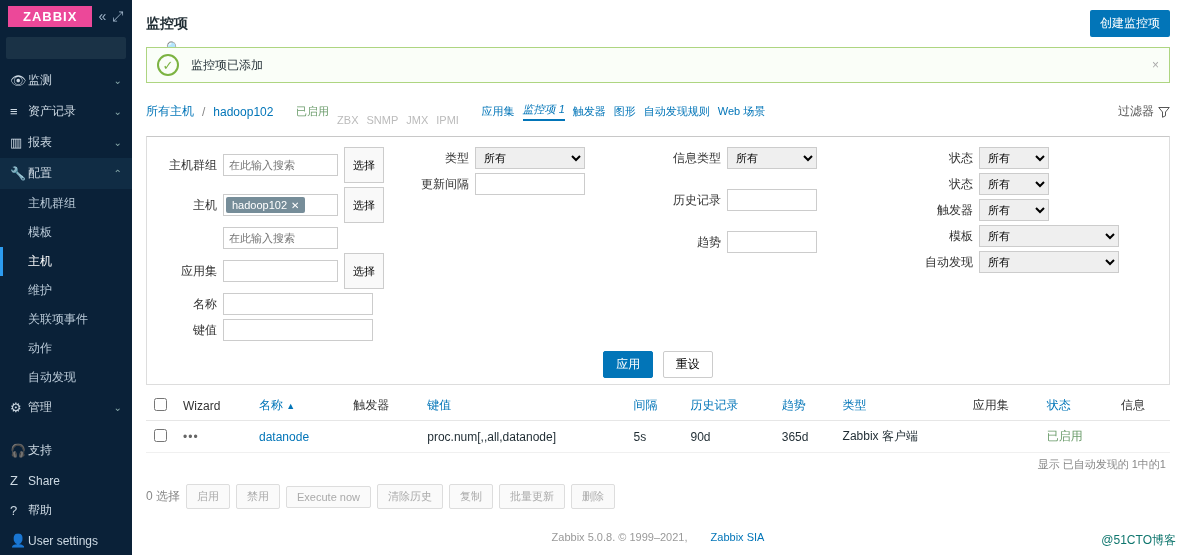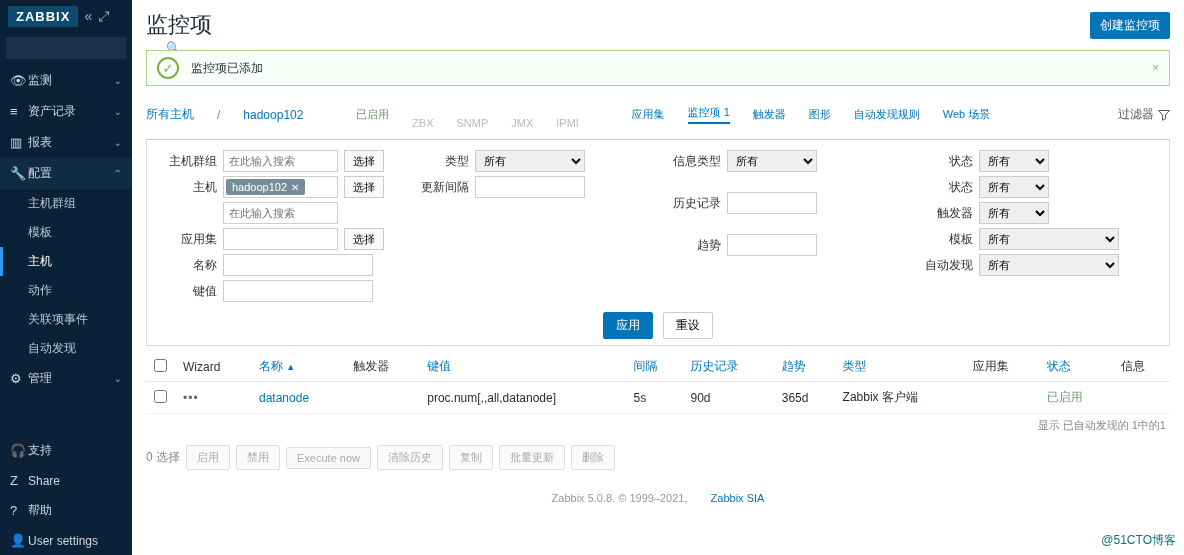--- a/index.html
+++ b/index.html
@@ -1,53 +1,53 @@
 <!DOCTYPE html>
 <html><head>
 <meta charset="utf-8">
 <style>
 * { margin:0; padding:0; box-sizing:border-box; font-family:Arial,"Microsoft YaHei",sans-serif; }
 body { font-size:12px; color:#1f2c33; background:#fff; }
 .app { display:flex; height:555px; width:1184px; overflow:hidden; position:relative; }
 .sidebar { width:132px; background:#0a2138; color:#fff; flex-shrink:0; display:flex; flex-direction:column; }
 .sb-top { display:flex; align-items:center; padding:6px 8px; gap:6px; }
-.logo { background:#0c4a6e; color:#fff; font-weight:700; letter-spacing:1px; padding:3px 8px; font-size:13px; }
+.logo { background:#ec4899; color:#fff; font-weight:700; letter-spacing:1px; padding:3px 15px; font-size:13px; }
 .sb-icons { color:#9fb4c9; display:flex; gap:6px; font-size:14px; }
 .sb-search { margin:4px 6px 6px; display:flex; background:#1a3246; border-radius:2px; }
 .sb-search input { flex:1; background:transparent; border:0; color:#cde; padding:4px 6px; font-size:11px; outline:none; }
 .sb-search .mag { padding:4px 6px; color:#9fb4c9; }
 .nav-group { display:flex; align-items:center; padding:7px 10px; color:#cdd9e3; cursor:pointer; }
 .nav-group .ico { width:18px; font-size:13px; }
 .nav-group .lbl { flex:1; font-size:12px; }
 .nav-group .chev { font-size:10px; color:#8aa; }
 .nav-sub { padding:6px 10px 6px 28px; color:#b8c8d6; cursor:pointer; font-size:12px; }
 .nav-sub.active { background:#0a2138; border-left:3px solid #2d9cf0; padding-left:25px; color:#fff; }
 .sidebar-bottom { margin-top:auto; }
 .main { flex:1; display:flex; flex-direction:column; overflow:hidden; }
 .header { display:flex; align-items:center; padding:10px 14px 6px; }
-.header h1 { font-size:22px; font-weight:400; flex:1; }
+.header h1 { font-size:14px; font-weight:700; flex:1; }
 .btn-primary { background:#0275b8; color:#fff; border:0; padding:5px 10px; font-size:12px; cursor:pointer; border-radius:2px; }
 .msg { margin:4px 14px 10px; border:1px solid #aed581; background:#fafef8; display:flex; align-items:center; padding:6px 10px; position:relative; }
 .msg .check { width:22px; height:22px; border:2px solid #7cb342; border-radius:50%; display:flex; align-items:center; justify-content:center; color:#7cb342; margin-right:12px; font-size:13px; }
 .msg .close { position:absolute; right:10px; color:#aaa; cursor:pointer; }
-.crumbs { padding:4px 14px 8px; display:flex; align-items:center; gap:23px; font-size:12px; flex-wrap:wrap; }
+.crumbs { padding:4px 14px 8px; display:flex; align-items:center; gap:8px; font-size:12px; flex-wrap:wrap; }
 .crumbs a { color:#0275b8; text-decoration:none; }
 .crumbs .sep { color:#888; }
 .crumbs .sm { color:#555; font-size:11px; }
 .crumbs .sm.en { color:#6b9c6b; }
 .crumbs .sm.dim { color:#bbb;margin-top:17px; }
 .crumbs .sm.lnk { color:#0275b8; cursor:pointer; }
-.crumbs .sm.cur { color:#0275b8; border-bottom:2px solid #0275b8; padding-bottom:2px; }
+.crumbs .sm.cur { color:#0275b8; border-bottom:2px solid #0275b8; padding-bottom:2px;font-style:italic; }
 .flt-toggle { margin-left:auto; color:#555; display:flex; align-items:center; gap:4px; cursor:pointer; }
 .filter { margin:2px 14px 6px; border:1px solid #ddd; border-top:1px solid #c8c8c8; padding:10px 14px 6px; display:grid; grid-template-columns:repeat(4,1fr); gap:4px 14px; font-size:12px; }
 .frow { display:flex; align-items:center; gap:6px; }
 .frow label { width:56px; text-align:right; color:#333; }
 .frow input[type=text] { border:1px solid #ccc; padding:3px 5px; font-size:11px; width:115px; height:22px; }
 .frow select { border:1px solid #ccc; padding:2px 4px; font-size:11px; height:22px; }
-.frow .sel-btn { border:1px solid #ccc; background:#f9f9f9; padding:3px 8px; font-size:11px; cursor:pointer; height:22px; }
+.frow .sel-btn { border:1px solid #ccc; background:#f9f9f9; padding:3px 8px; font-size:11px; cursor:pointer; height:36px; }
 .tag { background:#768d99; color:#fff; padding:2px 6px; font-size:11px; border-radius:2px; display:inline-flex; align-items:center; gap:4px; }
 .tag .x { cursor:pointer; font-size:10px; }
 .filter-actions { grid-column:1/-1; text-align:center; padding-top:6px; }
 .filter-actions button { margin:0 3px; padding:4px 12px; font-size:12px; border:1px solid #ccc; background:#fff; cursor:pointer; border-radius:2px; }
 .filter-actions .apply { background:#0275b8; color:#fff; border-color:#0275b8; }
 .subhdr { padding:6px 14px; color:#555; }
 .subhdr .dim { color:#aaa; }
 table { width:calc(100% - 28px); margin:0 14px; border-collapse:collapse; font-size:12px; }
 th { text-align:left; padding:6px 8px; color:#0275b8; font-weight:400; border-bottom:1px solid #e6e6e6; cursor:pointer; }
 th.nosort { color:#333; cursor:default; }
@@ -95,22 +95,23 @@
         <span class="chev">⌄</span>
       </div>
     <div class="nav-group" style="background:#102c44">
         <span class="ico">🔧</span>
         <span class="lbl">配置</span>
         <span class="chev">⌃</span>
       </div>
     <div class="nav-sub">主机群组</div>
     <div class="nav-sub">模板</div>
     <div class="nav-sub active">主机</div>
+    <div class="nav-sub">维护</div>
+    <div class="nav-sub">关联项事件</div>
     <div class="nav-sub">动作</div>
-    <div class="nav-sub">关联项事件</div>
     <div class="nav-sub">自动发现</div>
     <div class="nav-group">
         <span class="ico">⚙</span>
         <span class="lbl">管理</span>
         <span class="chev">⌄</span>
       </div>
     <div class="sidebar-bottom">
       <div class="nav-group">
           <span class="ico">🎧</span>
           <span class="lbl">支持</span>

